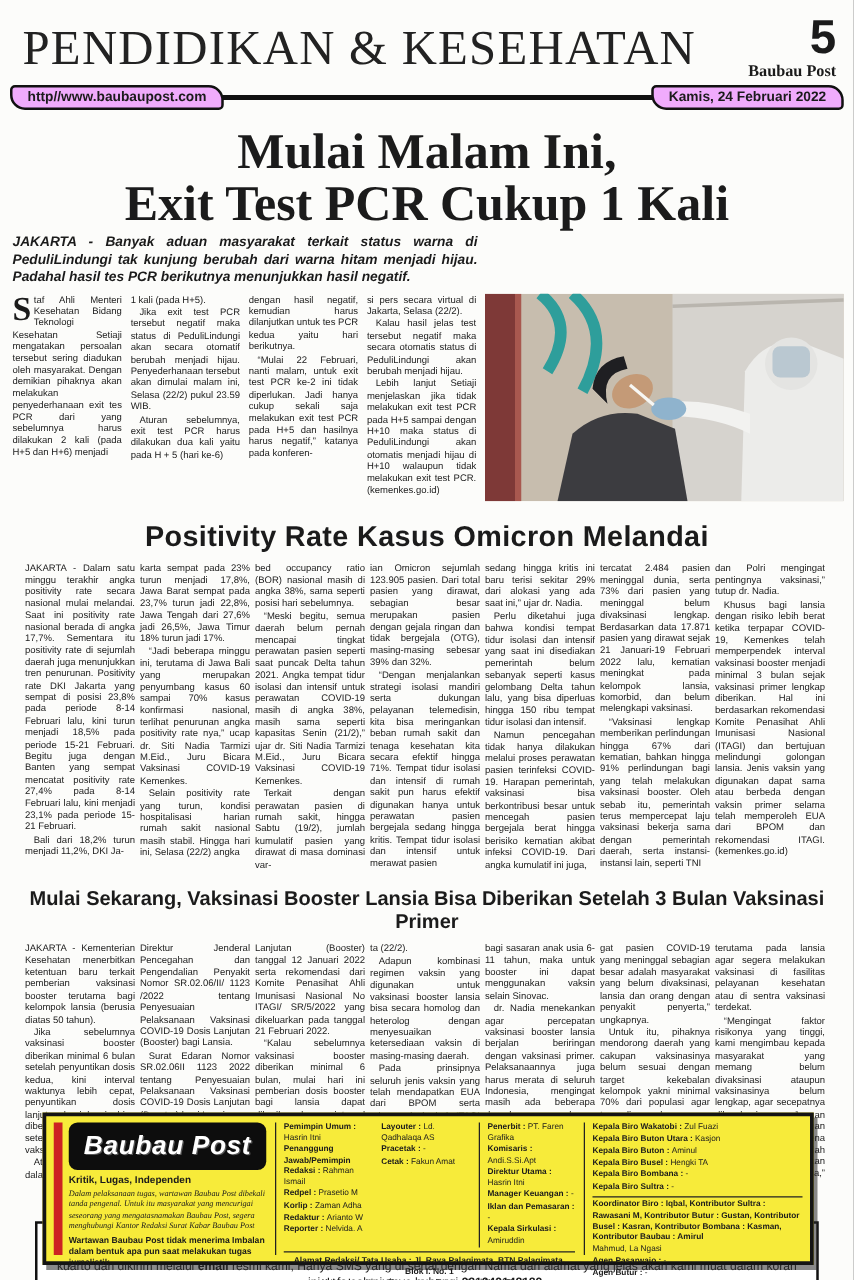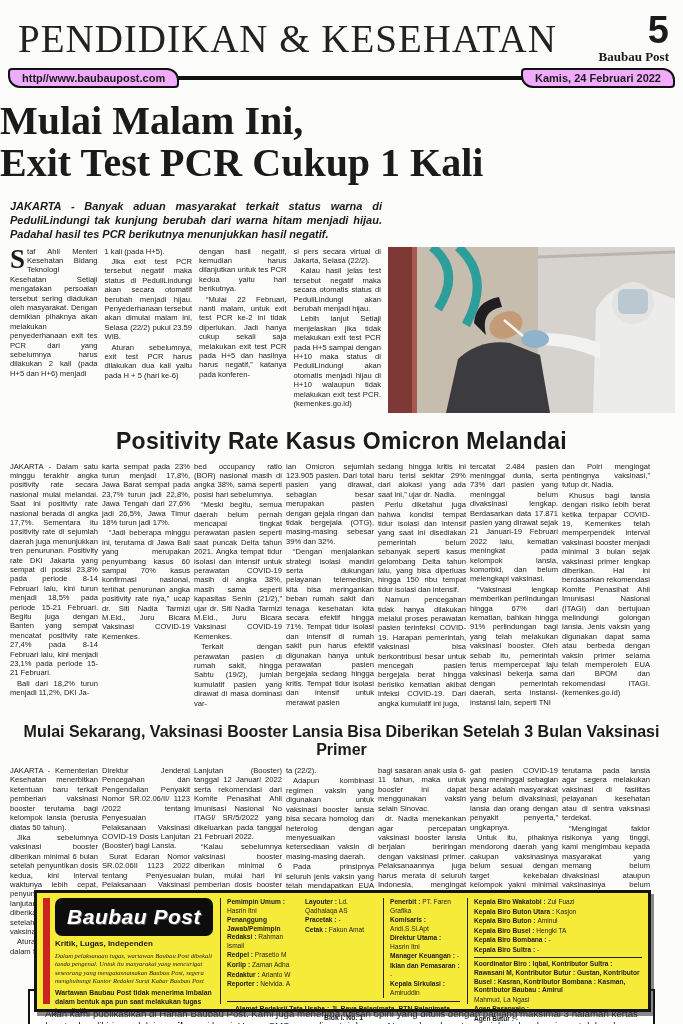--- a/index.html
+++ b/index.html
@@ -11,35 +11,35 @@
   .section-title{font-family:"Liberation Serif",serif;font-size:39px;letter-spacing:1px;
         font-weight:normal;margin:6px 0 0 10px;flex:1;color:#222;}
   .pageno-wrap{text-align:right;padding-right:6px;margin-top:2px;}
   .page-number{font-size:38px;font-weight:bold;line-height:0.95;}
   .paper-name{font-family:"Liberation Serif",serif;font-weight:bold;font-size:13px;margin-top:1px;}
   .rule-row{display:flex;align-items:center;margin-top:3px;}
   .pill{border:2px solid #111;border-radius:4px 12px 4px 12px;padding:2px 12px;font-weight:bold;
         font-size:11px;background:#f0abfc;white-space:nowrap;z-index:1;}
   .hline{flex:1;height:4px;background:#111;margin:0 -3px;}
   
-  .headline1{text-align:left;font-family:"Liberation Serif",serif;font-weight:bold;
-        font-size:40px;line-height:1.04;margin:12px 0 16px;}
+  .headline1{text-align:center;font-family:"Liberation Serif",serif;font-weight:bold;
+        font-size:40px;line-height:1.04;margin:12px 0 4px;}
   .lead{width:372px;margin:2px 0 5px 10px;font-weight:bold;font-style:italic;
         font-size:11px;line-height:1.28;text-align:justify;}
   .a1-body{display:flex;gap:7px;margin:0 8px 0 10px;}
   .col{width:88px;font-size:7.6px;line-height:1.24;text-align:justify;}
   .col p{margin:0 0 1px 0;}
   .col p.ind{text-indent:7px;}
   .dropcap{float:left;font-size:27px;line-height:22px;font-weight:bold;padding:1px 2px 0 0;
         font-family:"Liberation Serif",serif;}
   .photo{width:287px;height:166px;flex:none;display:block;}
   
   .headline2{text-align:center;font-weight:bold;font-size:23px;margin:15px 0 7px;letter-spacing:.3px;}
   .headline3{text-align:center;font-weight:bold;font-size:16px;margin:14px 0 7px;}
-  .cols7{display:flex;gap:4px;margin:0 8px 0 10px;}
+  .cols7{display:flex;gap:4px;margin:0 8px 0 20px;}
   
   .notice{margin:12px 28px 0 28px;border:2px solid #111;padding:4px 10px;text-align:center;
         font-size:9.7px;line-height:1.3;background:#fff;}
   .notice .b{font-weight:bold;}
   
   .footer{position:absolute;left:34px;right:32px;top:890px;height:122px;background:#f7eb3a;
         border:3px solid #141414;box-shadow:3px 4px 0 rgba(40,40,40,.55);box-sizing:border-box;
         display:flex;padding:5px 6px;gap:7px;font-size:6.6px;line-height:1.3;}
   .f-left{width:158px;border-left:7px solid #cc2222;padding-left:5px;flex:none;}
   .logo-box{background:#0d0d0d;color:#fff;border-radius:7px;text-align:center;padding:5px 4px 6px;
@@ -129,20 +129,21 @@
   <div>
     <div class="headline2">Positivity Rate Kasus Omicron Melandai</div>
     <div class="cols7">
       <div class="col">
         <p class="para">JAKARTA - Dalam satu minggu terakhir angka positivity rate secara nasional mulai melandai. Saat ini positivity rate nasional berada di angka 17,7%. Sementara itu positivity rate di sejumlah daerah juga menunjukkan tren penurunan. Positivity rate DKI Jakarta yang sempat di posisi 23,8% pada periode 8-14 Februari lalu, kini turun menjadi 18,5% pada periode 15-21 Februari. Begitu juga dengan Banten yang sempat mencatat positivity rate 27,4% pada 8-14 Februari lalu, kini menjadi 23,1% pada periode 15-21 Februari.</p>
         <p class="para ind">Bali dari 18,2% turun menjadi 11,2%, DKI Ja-</p>
       </div>
       <div class="col">
         <p class="para">karta sempat pada 23% turun menjadi 17,8%, Jawa Barat sempat pada 23,7% turun jadi 22,8%, Jawa Tengah dari 27,6% jadi 26,5%, Jawa Timur 18% turun jadi 17%.</p>
         <p class="para ind">“Jadi beberapa minggu ini, terutama di Jawa Bali yang merupakan penyumbang kasus 60 sampai 70% kasus konfirmasi nasional, terlihat penurunan angka positivity rate nya,” ucap dr. Siti Nadia Tarmizi M.Eid., Juru Bicara Vaksinasi COVID-19 Kemenkes.</p>
+        <p class="para ind">Selain positivity rate yang turun, kondisi hospitalisasi harian rumah sakit nasional masih stabil. Hingga hari ini, Selasa (22/2) angka</p>
       </div>
       <div class="col">
         <p class="para">bed occupancy ratio (BOR) nasional masih di angka 38%, sama seperti posisi hari sebelumnya.</p>
         <p class="para ind">“Meski begitu, semua daerah belum pernah mencapai tingkat perawatan pasien seperti saat puncak Delta tahun 2021. Angka tempat tidur isolasi dan intensif untuk perawatan COVID-19 masih di angka 38%, masih sama seperti kapasitas Senin (21/2),” ujar dr. Siti Nadia Tarmizi M.Eid., Juru Bicara Vaksinasi COVID-19 Kemenkes.</p>
         <p class="para ind">Terkait dengan perawatan pasien di rumah sakit, hingga Sabtu (19/2), jumlah kumulatif pasien yang dirawat di masa dominasi var-</p>
       </div>
       <div class="col">
         <p class="para">ian Omicron sejumlah 123.905 pasien. Dari total pasien yang dirawat, sebagian besar merupakan pasien dengan gejala ringan dan tidak bergejala (OTG), masing-masing sebesar 39% dan 32%.</p>
         <p class="para ind">“Dengan menjalankan strategi isolasi mandiri serta dukungan pelayanan telemedisin, kita bisa meringankan beban rumah sakit dan tenaga kesehatan kita secara efektif hingga 71%. Tempat tidur isolasi dan intensif di rumah sakit pun harus efektif digunakan hanya untuk perawatan pasien bergejala sedang hingga kritis. Tempat tidur isolasi dan intensif untuk merawat pasien</p>
       </div>

